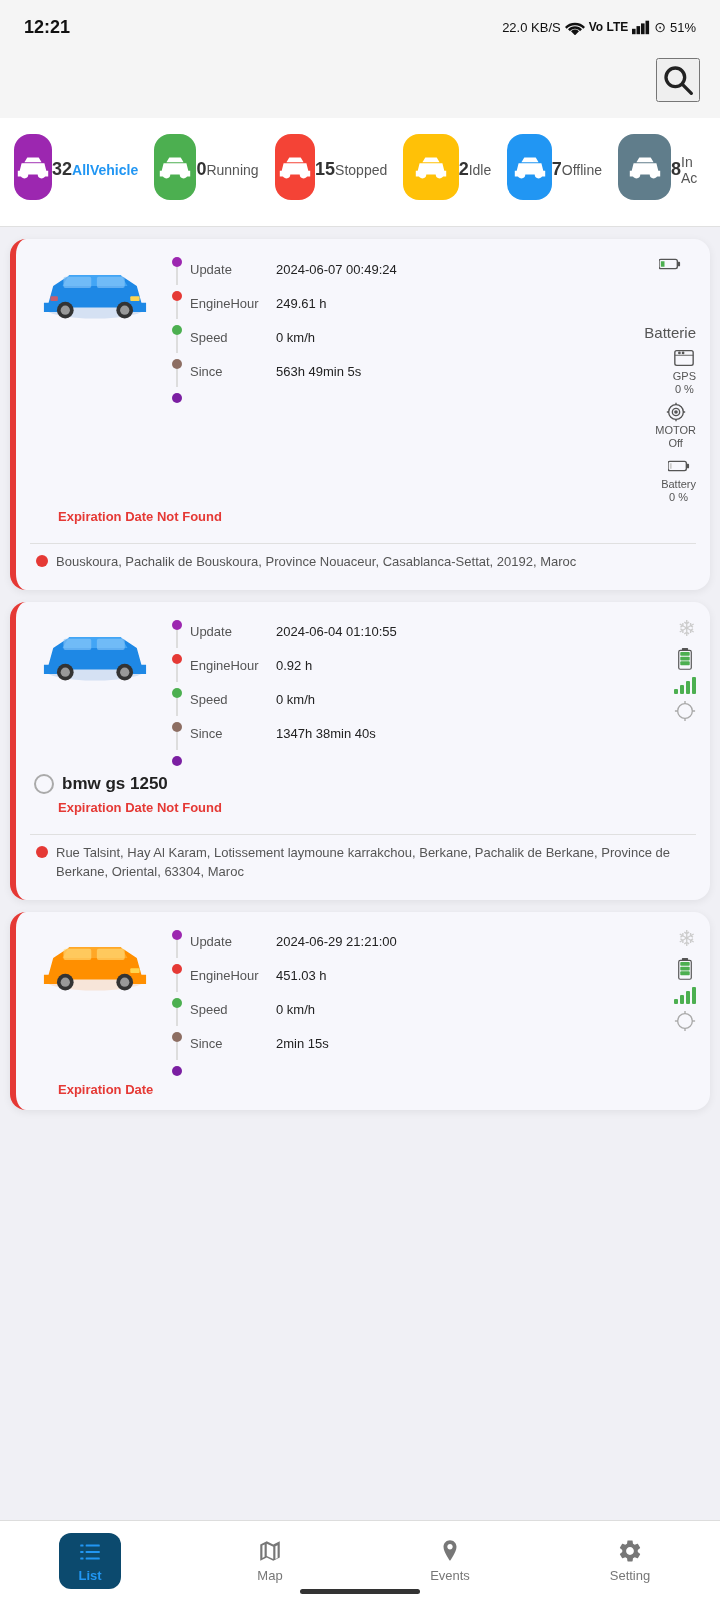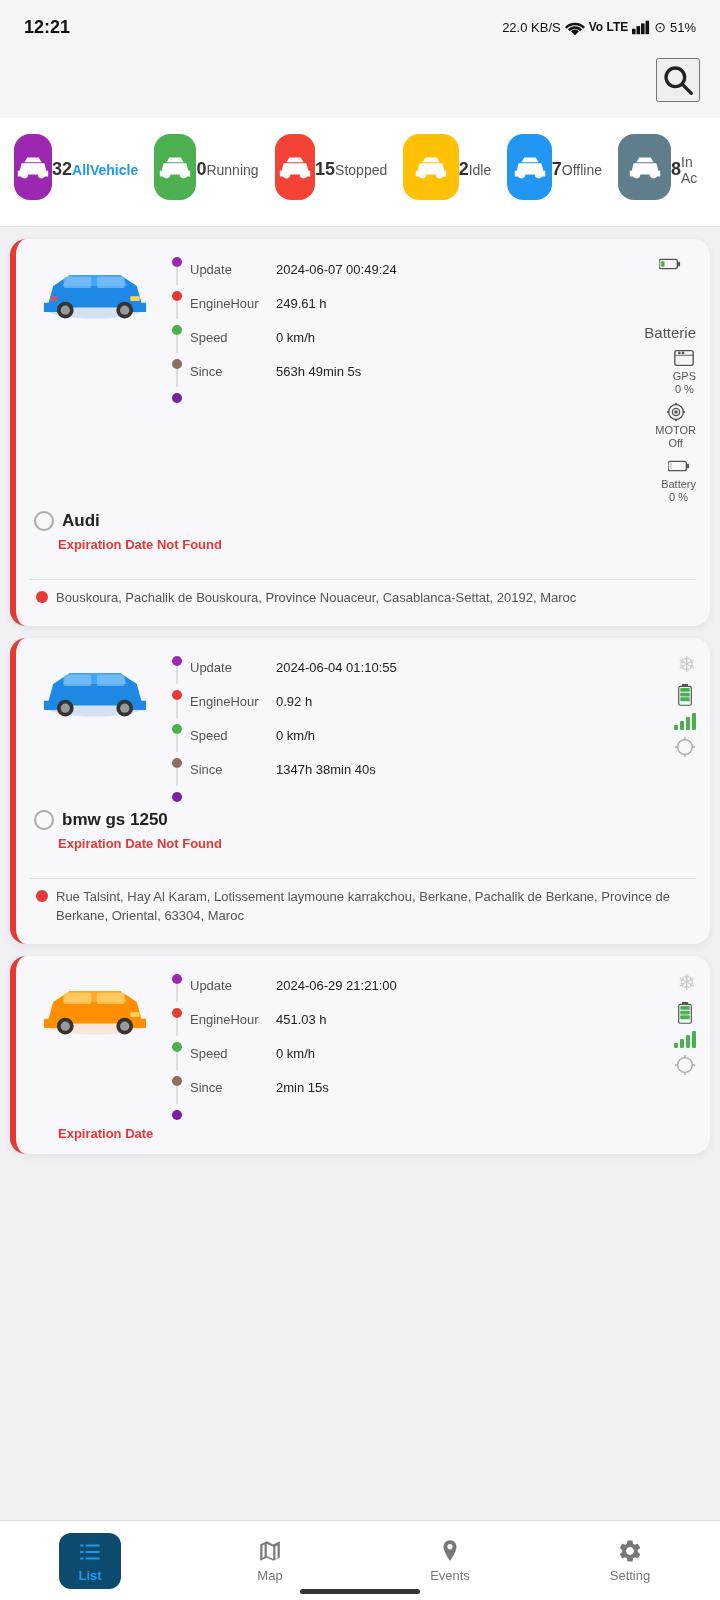--- a/index.html
+++ b/index.html
@@ -195,21 +195,21 @@
     .expiration-badge {
       display: inline-block;
       color: #e53935;
       font-size: 13px;
       font-weight: 600;
       margin-top: 6px;
       margin-left: 28px;
     }
 
     .card-address {
-      margin-top: 26px;
+      margin-top: 18px;
       padding: 8px 6px 6px;
       border-top: 1px solid #e0e0e0;
       display: flex;
       align-items: flex-start;
       gap: 8px;
       font-size: 13px;
       color: #555;
       line-height: 1.5;
     }
     .address-dot {
@@ -523,24 +523,20 @@
             <rect x="0" y="1" width="20" height="10" rx="2" fill="none" stroke="#555" stroke-width="1.5"></rect>
             <rect x="20" y="3.5" width="3" height="5" rx="1" fill="#555"></rect>
             <rect x="2" y="3" width="2" height="6" fill="#ccc"></rect>
           </svg>
           <span>Battery</span>
           <span>0 %</span>
         </div>
       </div>
     </div>
 
-    <div class="card-middle">
-      <div class="vehicle-radio"></div>
-      <span class="vehicle-name">Audi</span>
-    </div>
     <div>
       <span class="expiration-badge">Expiration Date Not Found</span>
     </div>
 
     <div class="card-address">
       <div class="address-dot"></div>
       <span>Bouskoura, Pachalik de Bouskoura, Province Nouaceur, Casablanca-Settat, 20192, Maroc</span>
     </div>
   </div>
 

